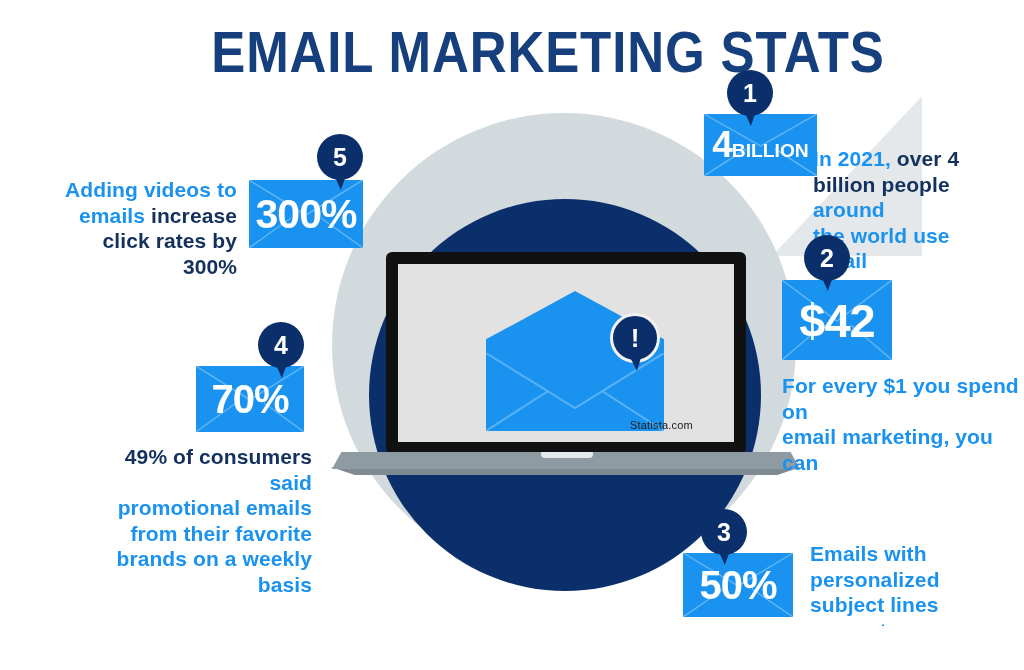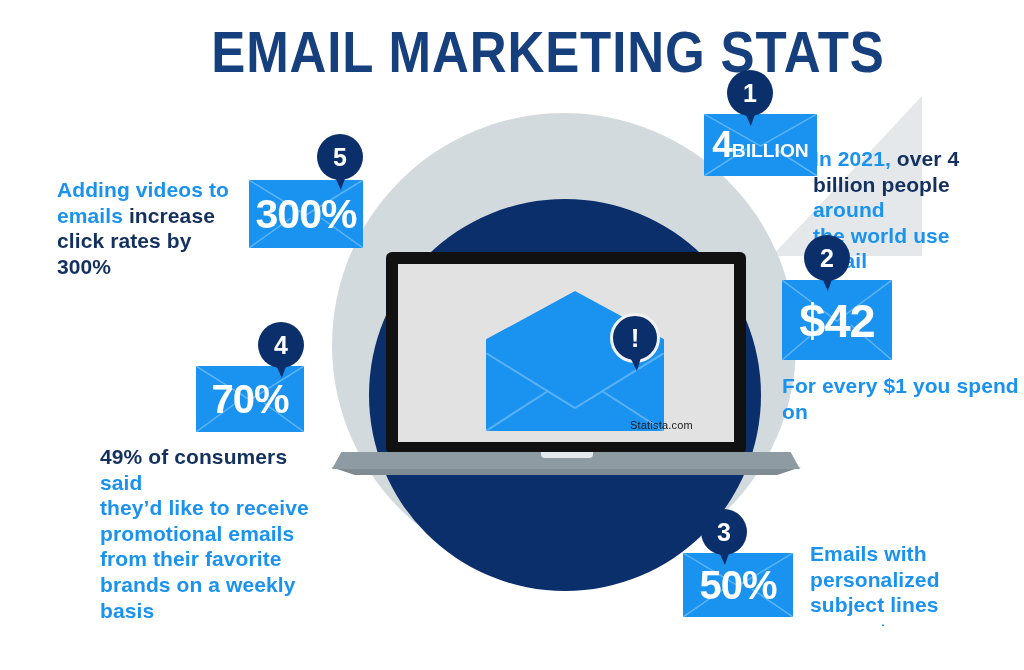--- a/index.html
+++ b/index.html
@@ -278,21 +278,21 @@
     position: absolute;
     font-family: "Liberation Sans Narrow", "Liberation Sans", sans-serif;
     font-weight: bold;
     font-size: 21px;
     line-height: 1.22;
     color: #1a92f0;
     letter-spacing: 0.1px;
   }
   .stat-desc .nv { color: #13305f; }
   .stat-desc .bl { color: #1a92f0; }
-  .align-right { text-align: left; }
+  .align-right { text-align: right; }
   .align-left  { text-align: left; }
 
   
   #stat1 { left: 668px; top: 114px; }
   #stat1 .stat-box { width: 113px; height: 62px; }
   #stat1 .stat-value { font-size: 37px; }
   #stat1 .pin { left: 23px; top: -44px; }
   #stat1 .stat-desc { left: 109px; top: 32px; width: 190px; }
 
   #stat2 { left: 746px; top: 280px; }
@@ -393,20 +393,21 @@
         <span>$42</span><span class="unit"></span>
       </div>
       <div class="pin">
         <div class="pin-circle"></div>
         <div class="pin-tail"></div>
         <div class="pin-num">2</div>
       </div>
     </div>
     <div class="stat-desc align-left">
         <div><span class="bl">For every $1 you spend on</span></div>
+        <div><span class="bl">email marketing, you can</span></div>
       </div>
   </div>
 
   <div class="stat" id="stat3">
     <div class="stat-box">
       <svg class="env-lines" viewBox="0 0 110 64" preserveAspectRatio="none">
         <path d="M0 0 L55 33 L110 0" fill="none" stroke="#5cb5f6" stroke-width="1.5"></path>
         <path d="M0 64 L41 36" fill="none" stroke="#5cb5f6" stroke-width="1.5"></path>
         <path d="M110 64 L69 36" fill="none" stroke="#5cb5f6" stroke-width="1.5"></path>
       </svg>
@@ -437,21 +438,20 @@
         <span>70%</span><span class="unit"></span>
       </div>
       <div class="pin">
         <div class="pin-circle"></div>
         <div class="pin-tail"></div>
         <div class="pin-num">4</div>
       </div>
     </div>
     <div class="stat-desc align-right">
         <div><span class="nv">49% of consumers</span><span class="bl"> said</span></div>
-        <div><span class="bl">they’d like to receive</span></div>
         <div><span class="bl">promotional emails</span></div>
         <div><span class="bl">from their favorite</span></div>
         <div><span class="bl">brands on a weekly basis</span></div>
       </div>
   </div>
 
   <div class="stat" id="stat5">
     <div class="stat-box">
       <svg class="env-lines" viewBox="0 0 114 68" preserveAspectRatio="none">
         <path d="M0 0 L57 35 L114 0" fill="none" stroke="#5cb5f6" stroke-width="1.5"></path>

